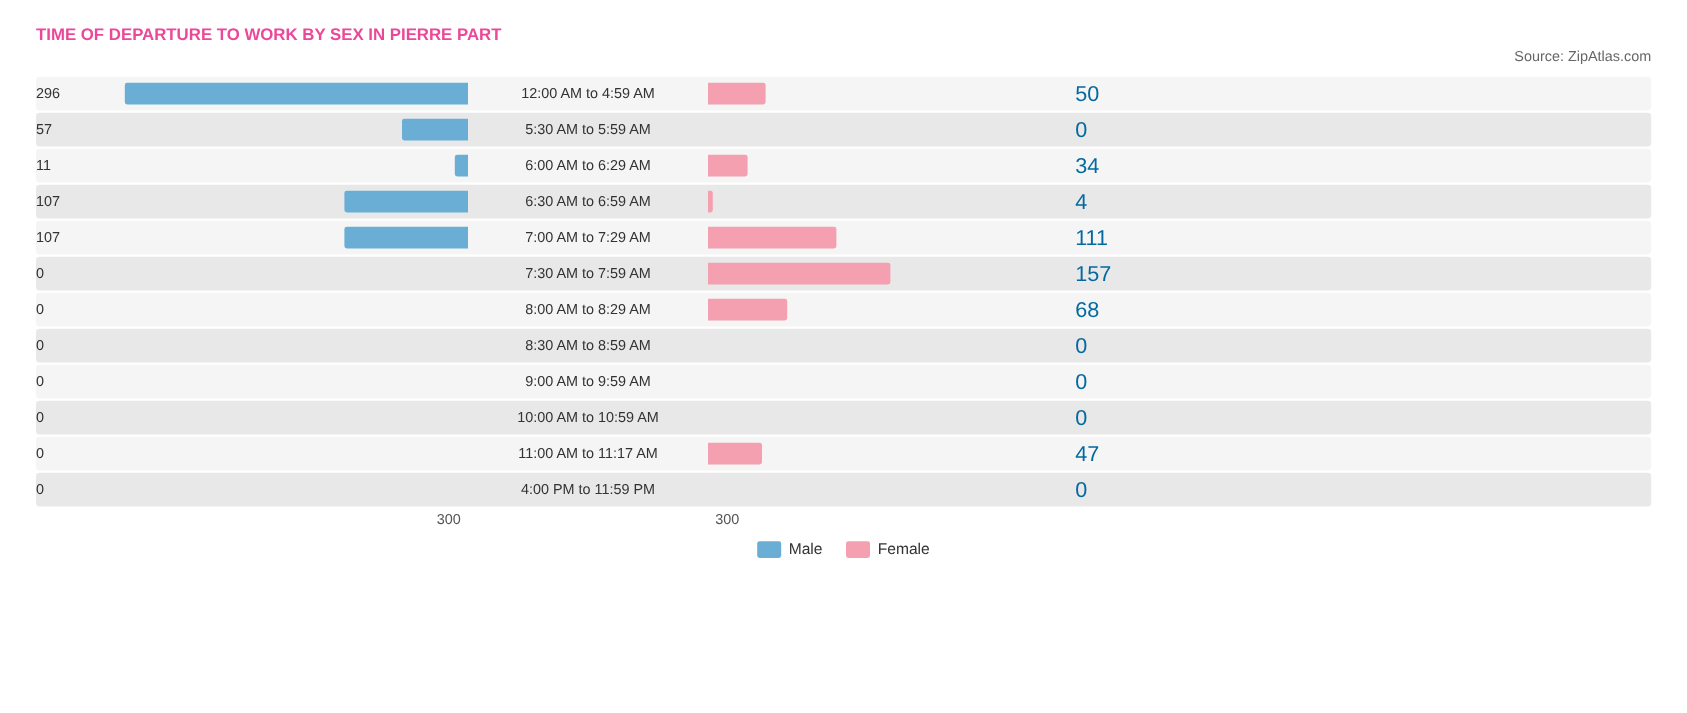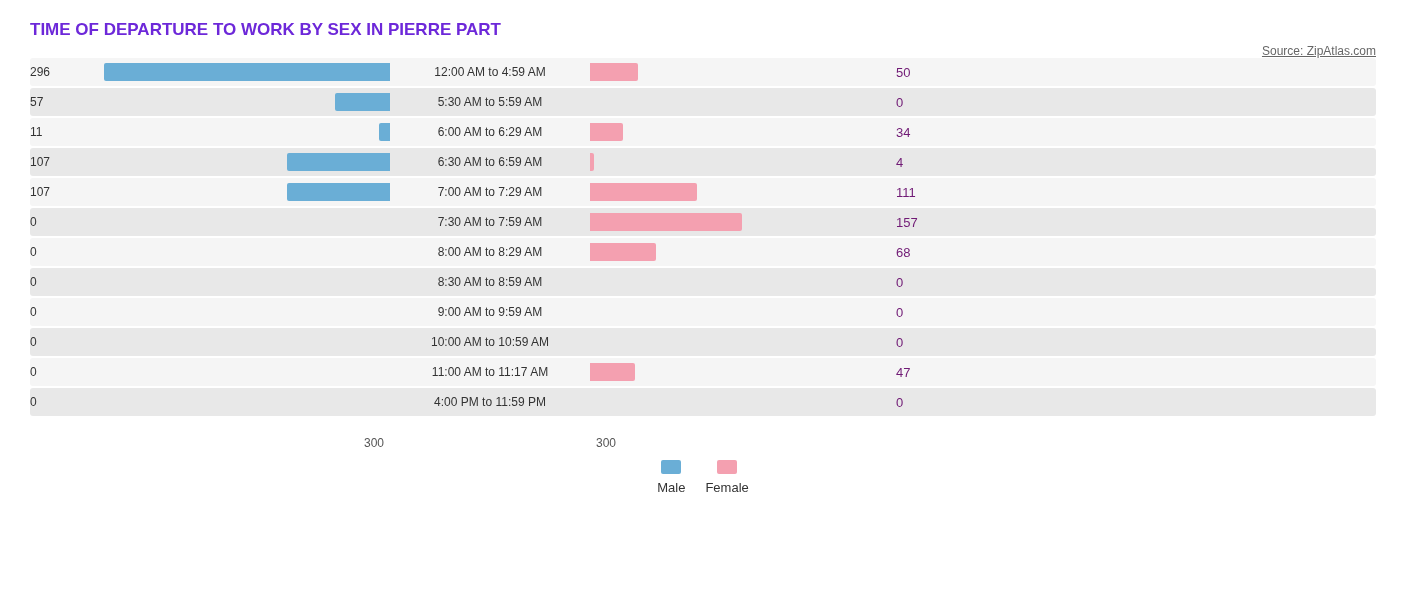--- a/index.html
+++ b/index.html
@@ -4,30 +4,30 @@
   <style>
     * { box-sizing: border-box; margin: 0; padding: 0; }
     body {
       font-family: Arial, sans-serif;
       background: #fff;
       width: 1406px;
       min-height: 594px;
       padding: 20px 30px;
     }
     .chart-title {
-      font-size: 17px;
+      font-size: 14px;
       font-weight: bold;
-      color: #6d28d9;
+      color: #ec4899;
       margin-bottom: 4px;
     }
     .source {
       text-align: right;
       font-size: 12px;
       color: #666;
-      text-decoration: underline;
+      margin-bottom: 10px;
     }
     .chart-area {
       position: relative;
       width: 100%;
     }
     .bar-row {
       display: flex;
       align-items: center;
       margin-bottom: 2px;
       height: 28px;
@@ -75,29 +75,29 @@
       flex-shrink: 0;
     }
     .right-bar {
       height: 18px;
       background: #f4a0b0;
       border-radius: 0 2px 2px 0;
     }
     .right-val {
       width: 60px;
       text-align: left;
-      font-size: 13px;
-      color: #701a75;
+      font-size: 18px;
+      color: #0369a1;
       padding-left: 6px;
       flex-shrink: 0;
     }
     .axis-row {
       display: flex;
       align-items: flex-end;
-      margin-top: 20px;
+      margin-top: 4px;
     }
     .axis-left {
       width: 360px; 
       text-align: right;
       font-size: 12px;
       color: #555;
       padding-right: 6px;
     }
     .axis-spacer {
       width: 200px;
@@ -115,21 +115,20 @@
       align-items: center;
       margin-top: 10px;
       gap: 20px;
       font-size: 13px;
       color: #333;
     }
     .legend-item {
       display: flex;
       align-items: center;
       gap: 6px;
-      flex-direction: column;
     }
     .legend-box {
       width: 20px;
       height: 14px;
       border-radius: 2px;
     }
     .legend-male { background: #6aaed6; }
     .legend-female { background: #f4a0b0; }
   </style>
 </head>

